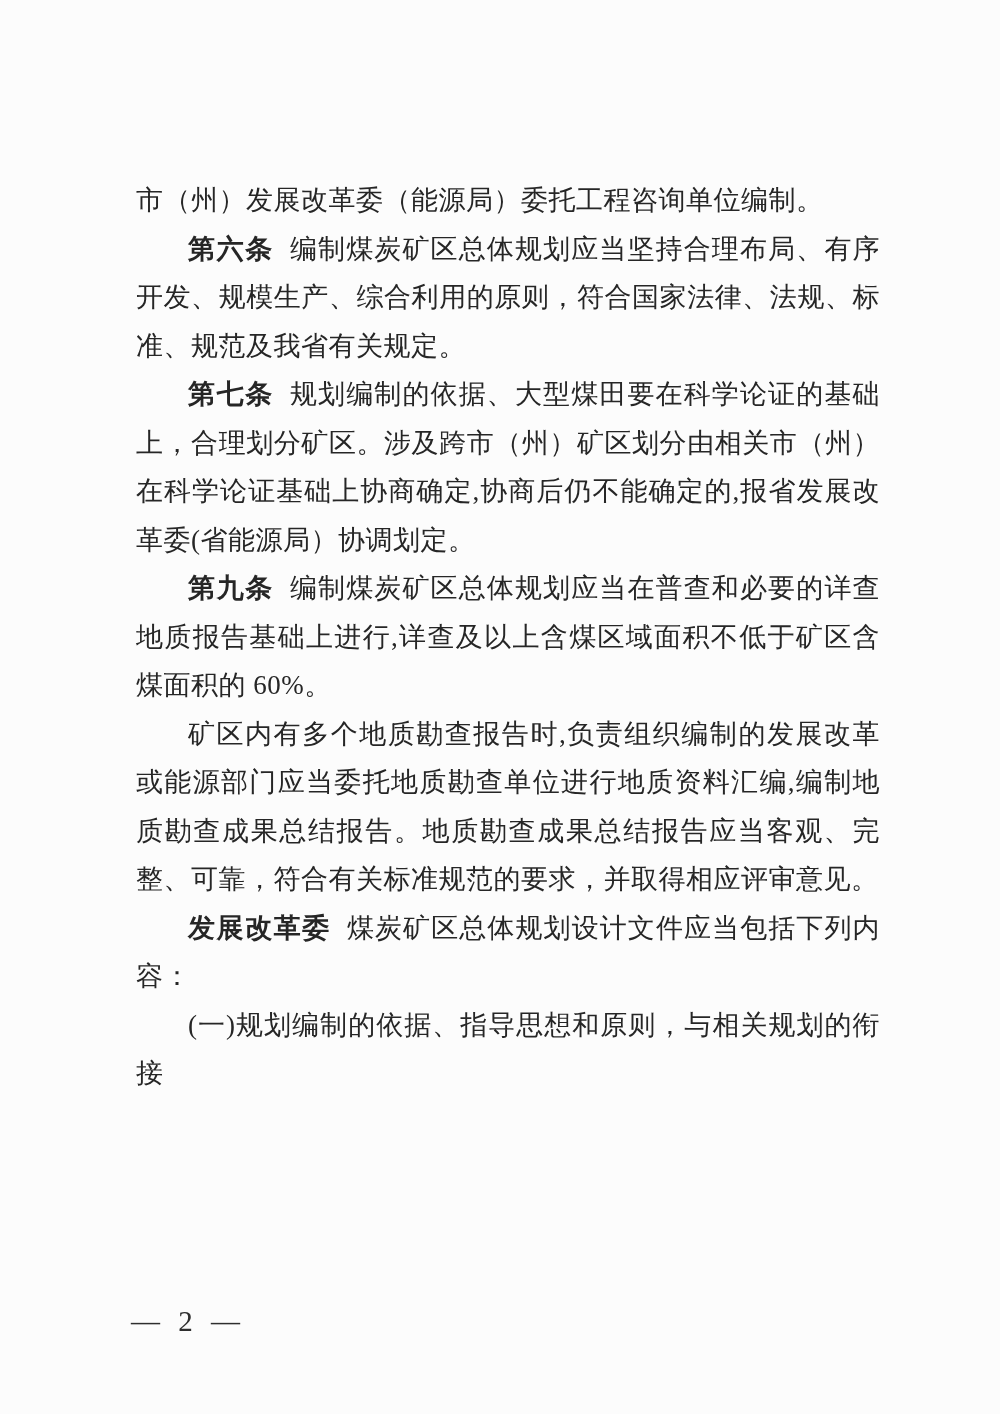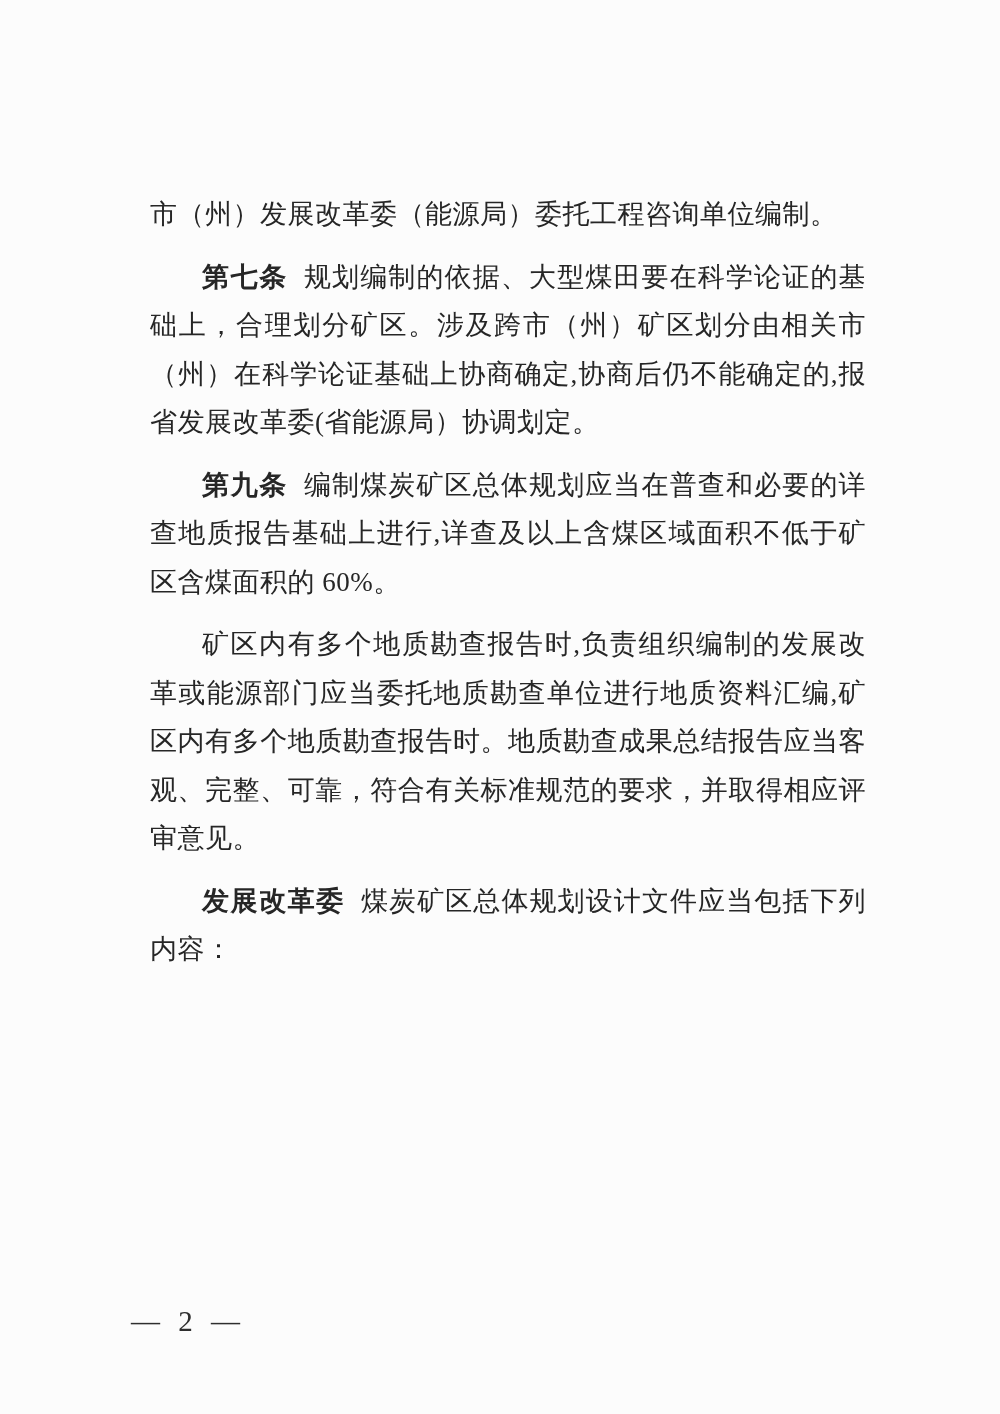--- a/index.html
+++ b/index.html
@@ -25,21 +25,21 @@
     left: 136px;
     top: 176px;
     width: 744px;
     font-size: 27px;
     line-height: 48.5px;
     text-align: justify;
     text-justify: inter-ideograph;
     letter-spacing: 0.5px;
   }
   .para {
-    margin: 14px;
+    margin: 0;
     padding: 0;
   }
   .para.indent {
     text-indent: 52px;
   }
   .lead {
     font-weight: 700;
     font-family: "Liberation Sans", "DejaVu Sans", sans-serif;
     margin-right: 16px;
     letter-spacing: 1px;
@@ -54,19 +54,21 @@
     word-spacing: 9px;
     font-family: "Liberation Serif", "DejaVu Serif", serif;
   }
 </style>
 </head>
 <body>
 
 <div class="page">
   <main class="content" id="doc-body">
       <p class="para"><span>市（州）发展改革委（能源局）委托工程咨询单位编制。</span></p>
+      <p class="para indent"><b class="lead">第六条</b><span>编制煤炭矿区总体规划应当坚持合理布局、有序开发、规模生产、综合利用的原则，符合国家法律、法规、标准、规范及我省有关规定。</span></p>
       <p class="para indent"><b class="lead">第七条</b><span>规划编制的依据、大型煤田要在科学论证的基础上，合理划分矿区。涉及跨市（州）矿区划分由相关市（州）在科学论证基础上协商确定,协商后仍不能确定的,报省发展改革委(省能源局）协调划定。</span></p>
       <p class="para indent"><b class="lead">第九条</b><span>编制煤炭矿区总体规划应当在普查和必要的详查地质报告基础上进行,详查及以上含煤区域面积不低于矿区含煤面积的 60%。</span></p>
-      <p class="para indent"><span>矿区内有多个地质勘查报告时,负责组织编制的发展改革或能源部门应当委托地质勘查单位进行地质资料汇编,矿区内有多个地质勘查报告时。地质勘查成果总结报告应当客观、完整、可靠，符合有关标准规范的要求，并取得相应评审意见。</span></p>
+      <p class="para indent"><span>矿区内有多个地质勘查报告时,负责组织编制的发展改革或能源部门应当委托地质勘查单位进行地质资料汇编,编制地质勘查成果总结报告。地质勘查成果总结报告应当客观、完整、可靠，符合有关标准规范的要求，并取得相应评审意见。</span></p>
       <p class="para indent"><b class="lead">发展改革委</b><span>煤炭矿区总体规划设计文件应当包括下列内容：</span></p>
+      <p class="para indent"><span>(一)规划编制的依据、指导思想和原则，与相关规划的衔接</span></p>
     </main>
   <div class="footer">— 2 —</div>
 </div>
 
 </body></html>

